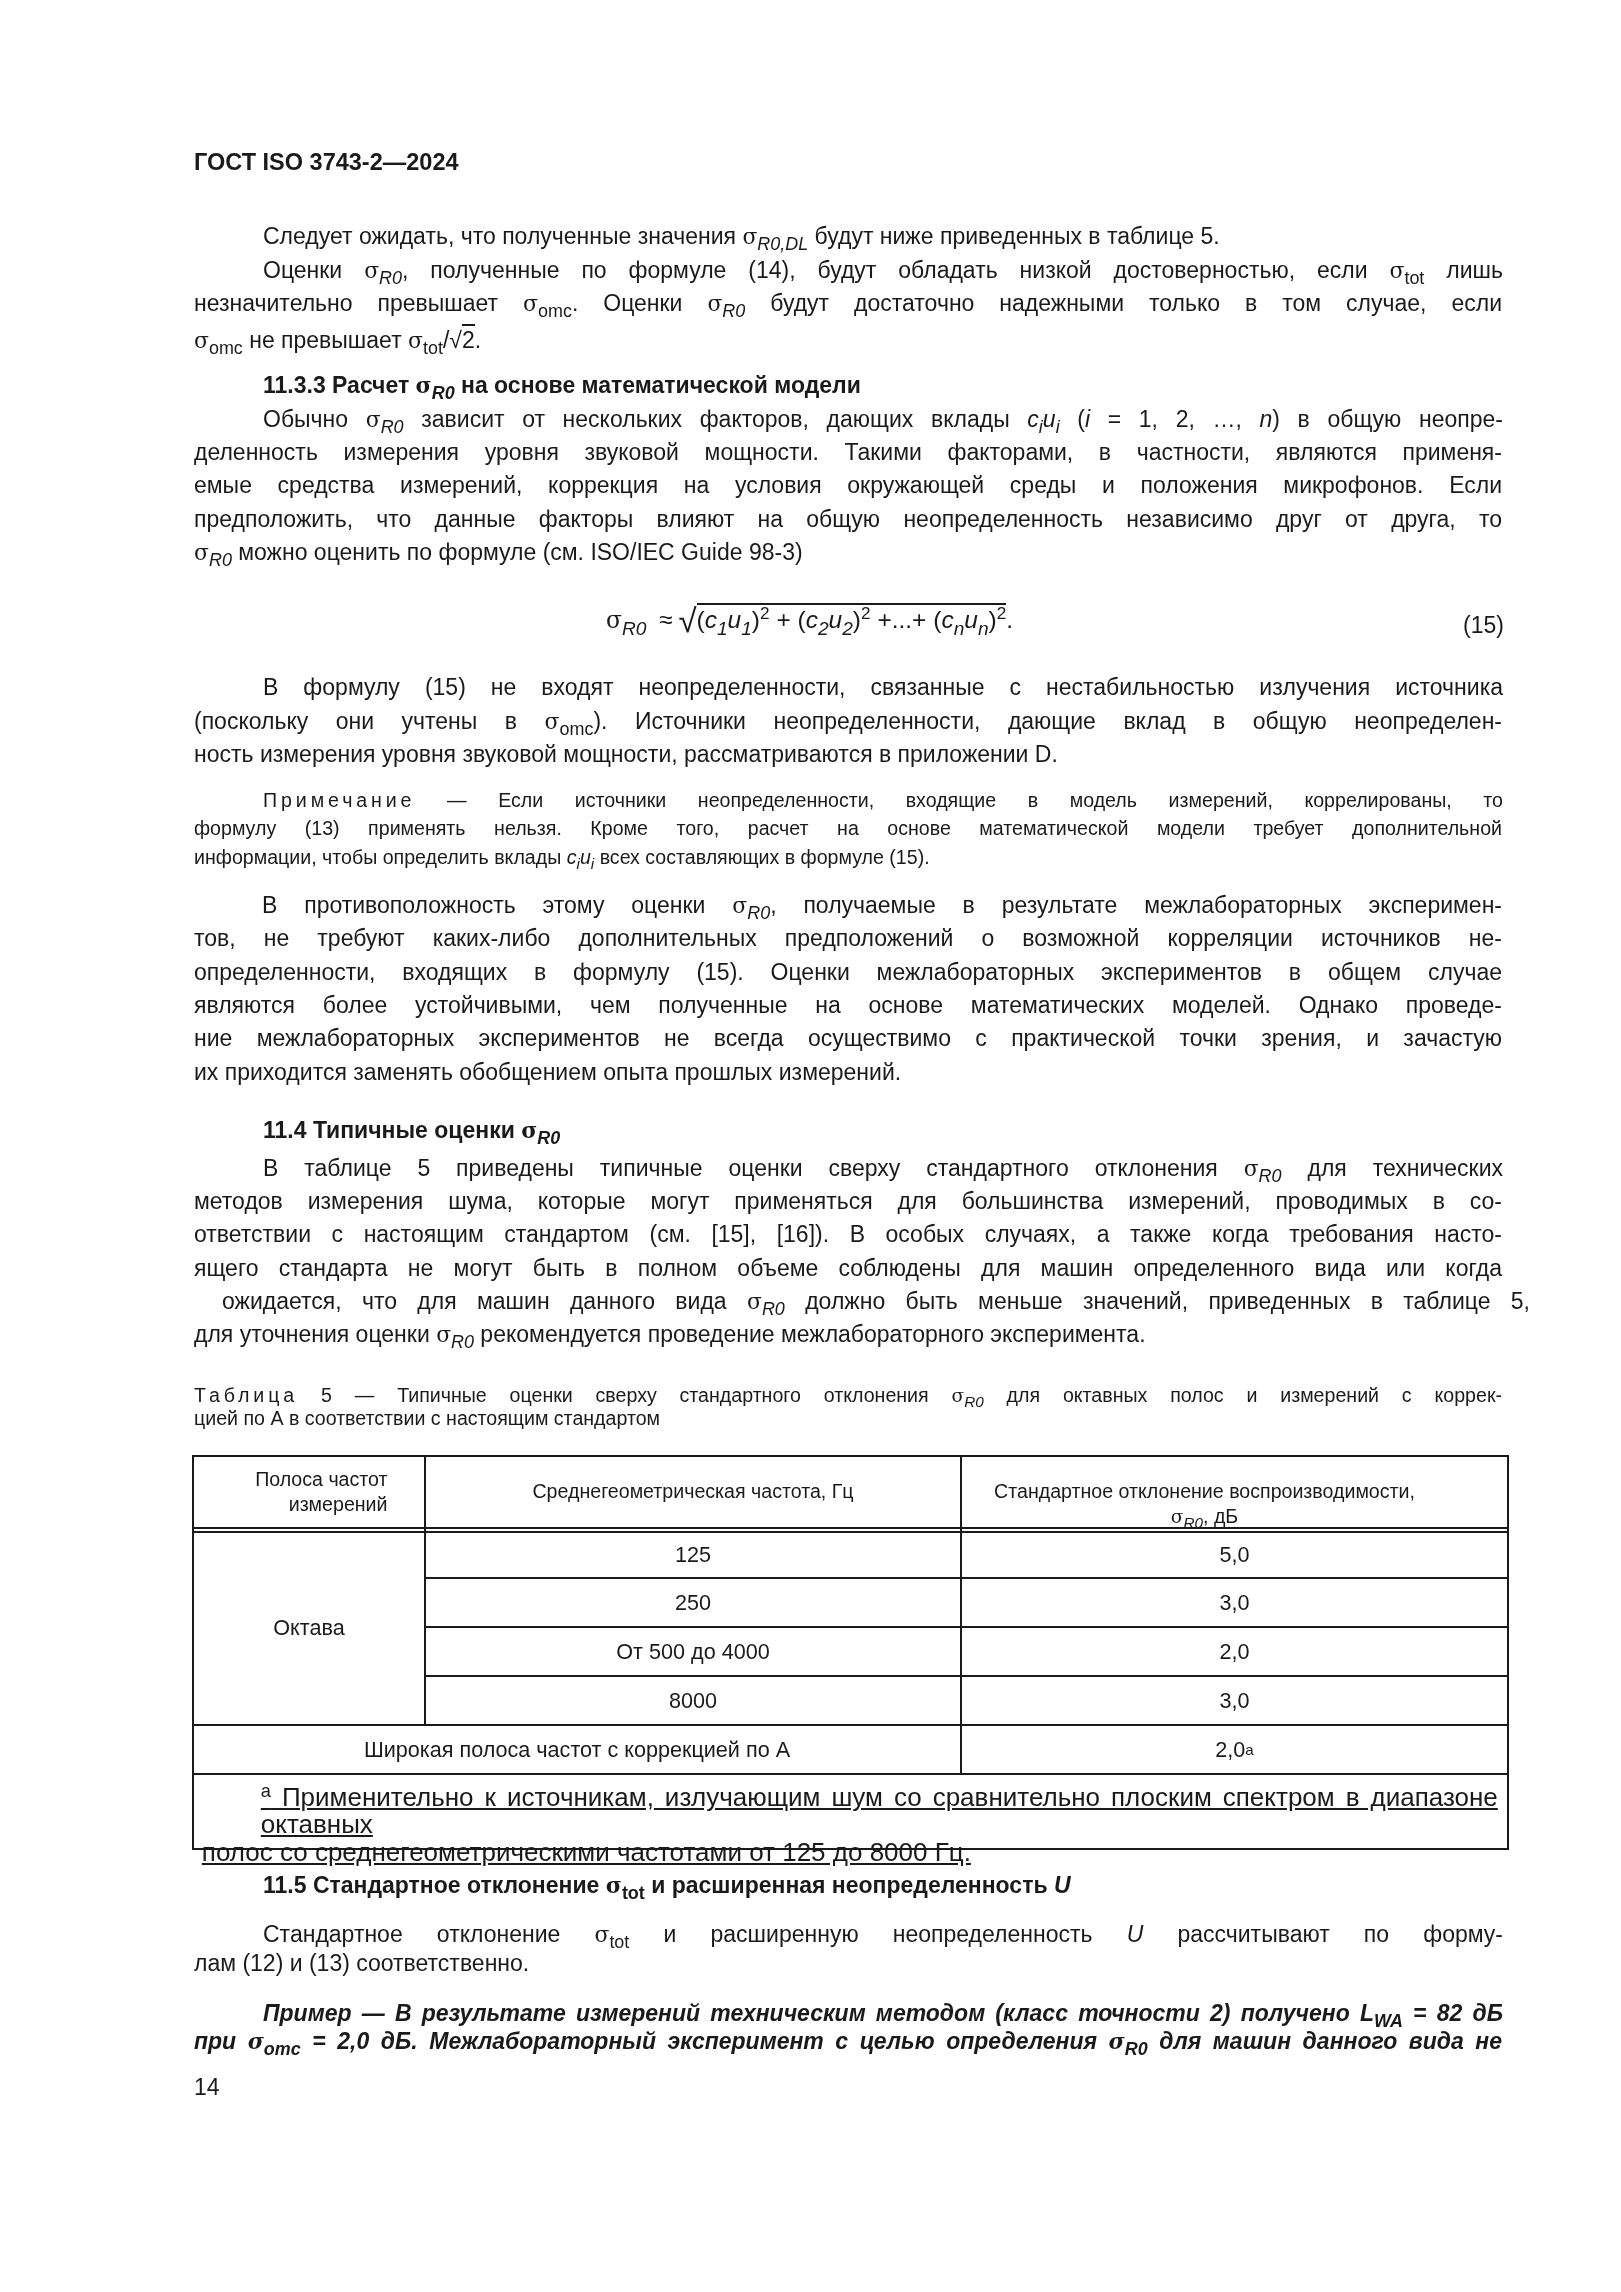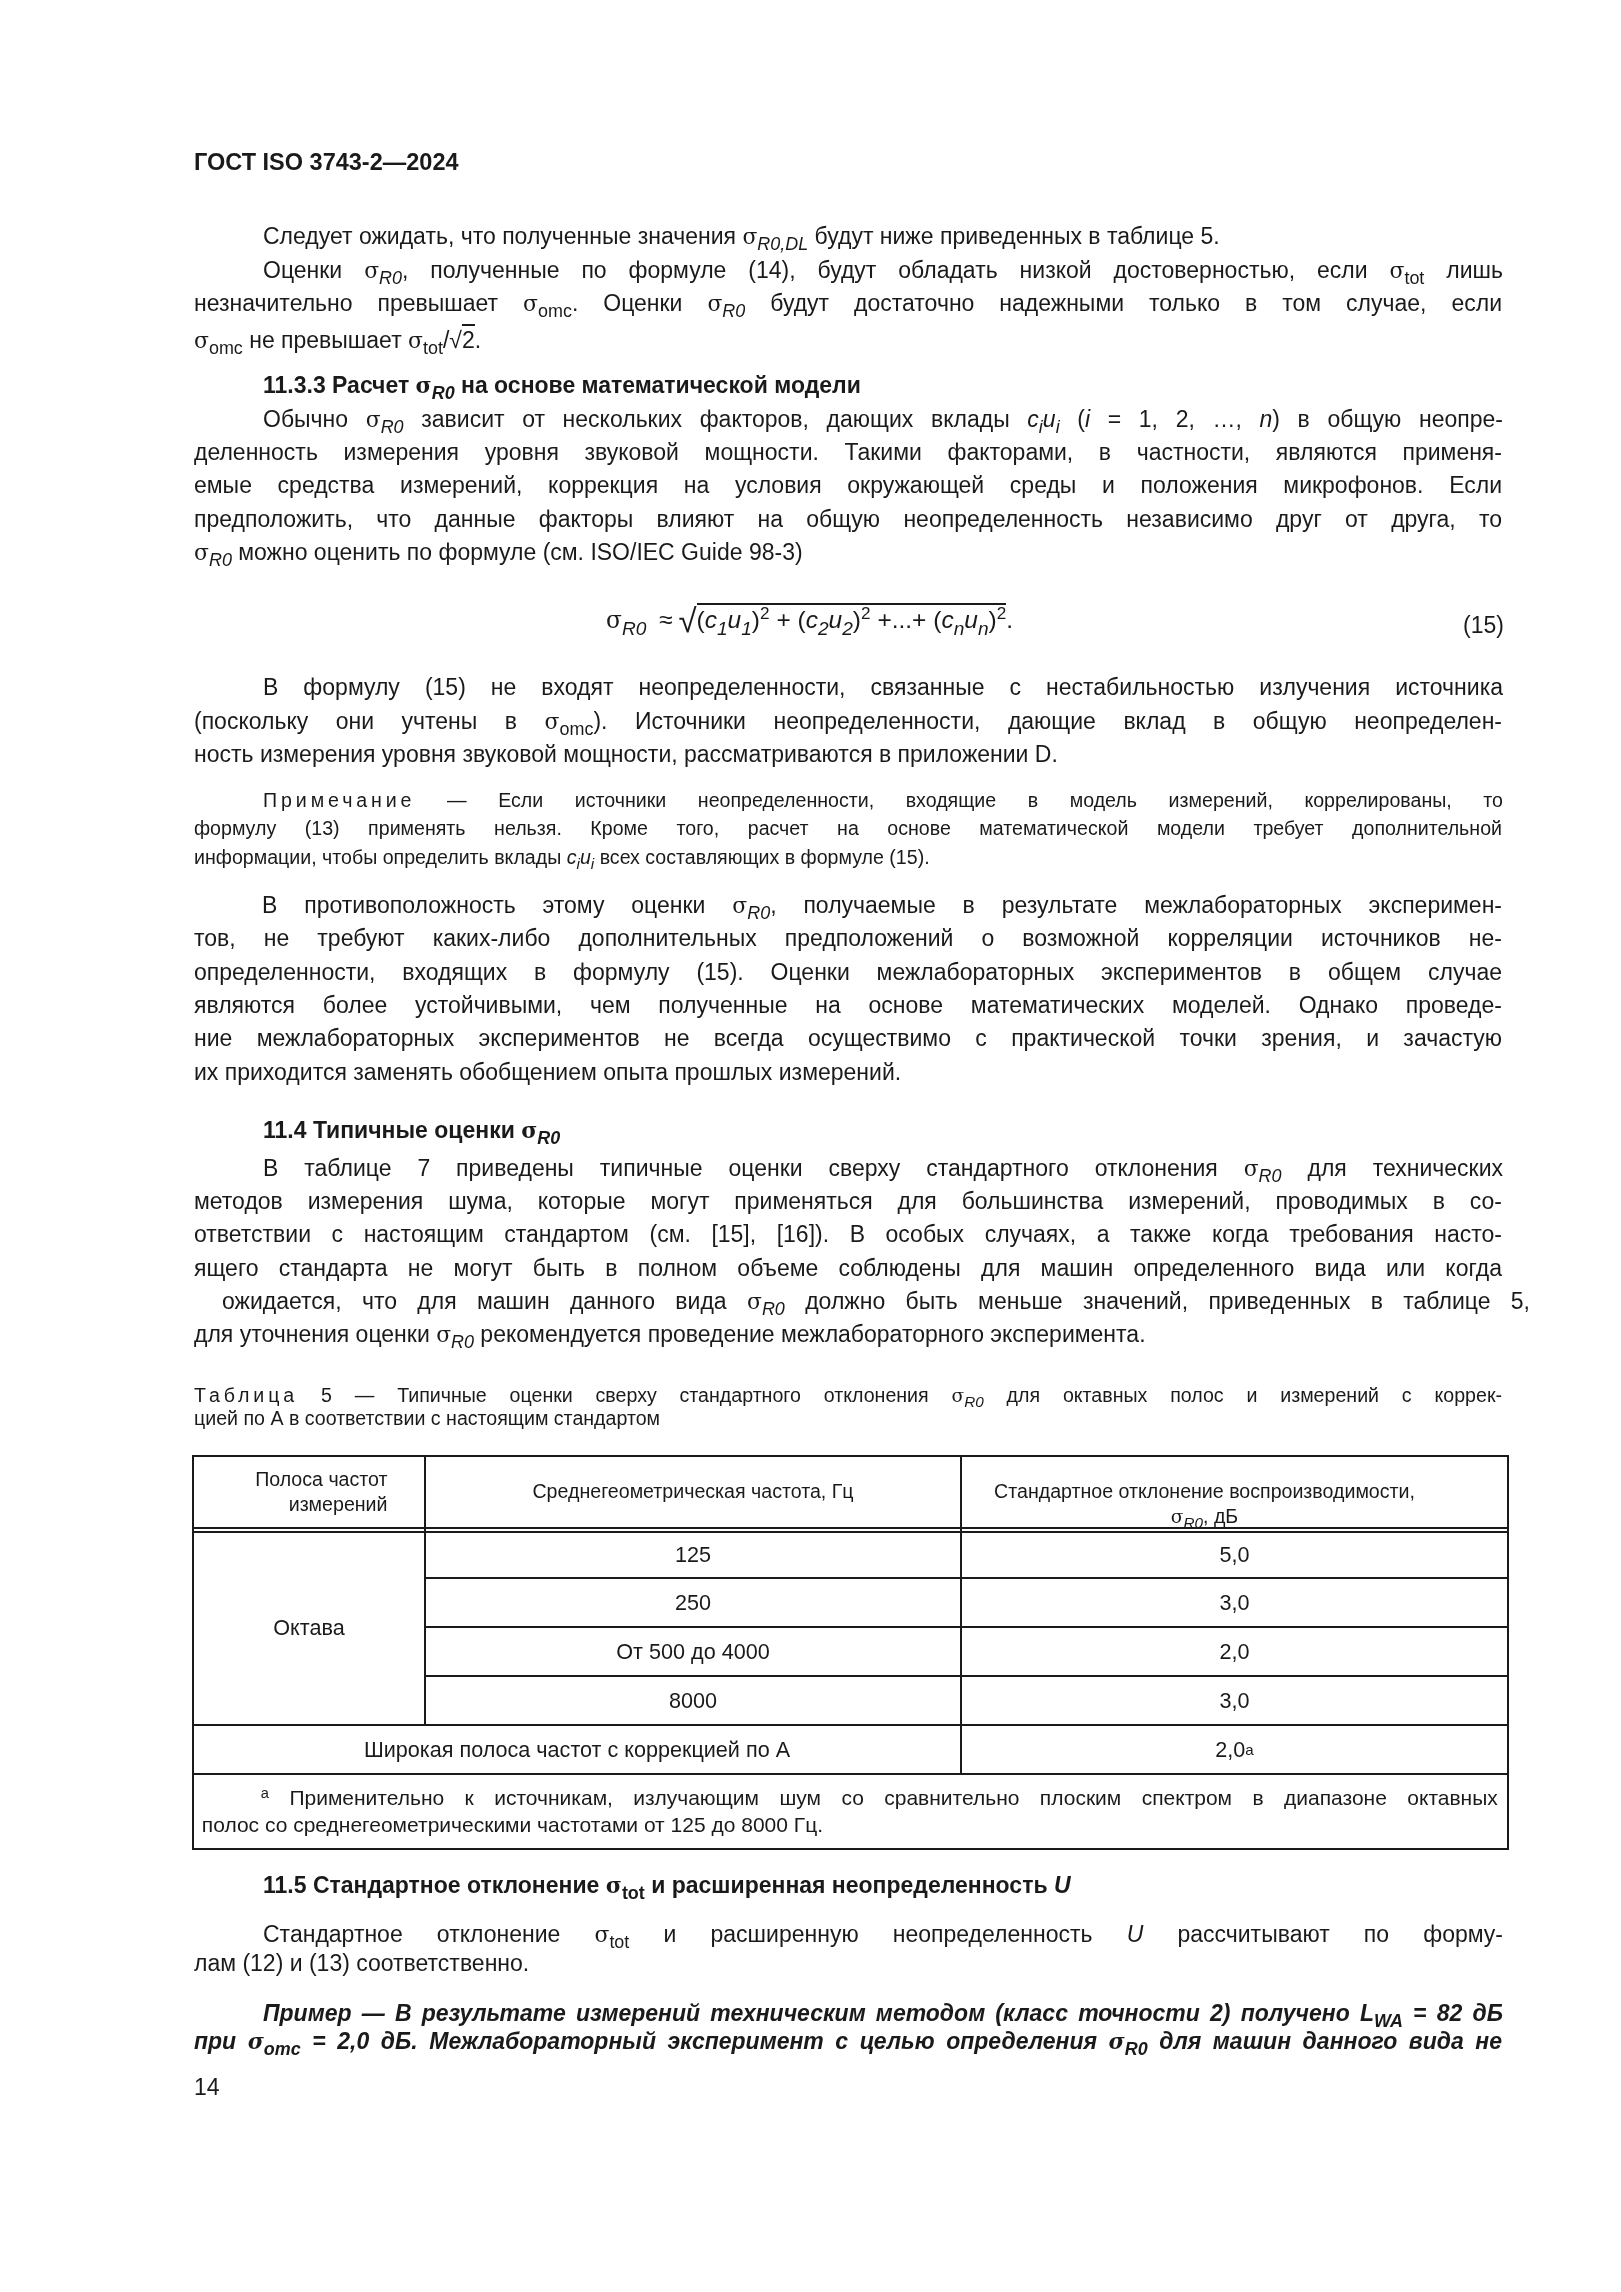--- a/index.html
+++ b/index.html
@@ -54,21 +54,21 @@
     <div class="line just note" style="top: 789px; left: 263px; width: 1240px;"><span class="sp">Примечание</span><span> — Если источники неопределенности, входящие в модель измерений, коррелированы, то</span></div>
     <div class="line just note" style="top: 817px;"><span>формулу (13) применять нельзя. Кроме того, расчет на основе математической модели требует дополнительной</span></div>
     <div class="line note" style="top: 846px;"><span>информации, чтобы определить вклады </span><span class="it">c</span><sub class="it">i</sub><span class="it">u</span><sub class="it">i</sub><span> всех составляющих в формуле (15).</span></div>
     <div class="line just" style="top: 892px; left: 262px; width: 1240px;"><span>В противоположность этому оценки </span><span class="sigma">σ</span><sub class="it">R0</sub><span>, получаемые в результате межлабораторных эксперимен-</span></div>
     <div class="line just" style="top: 925px;"><span>тов, не требуют каких-либо дополнительных предположений о возможной корреляции источников не-</span></div>
     <div class="line just" style="top: 959px;"><span>определенности, входящих в формулу (15). Оценки межлабораторных экспериментов в общем случае</span></div>
     <div class="line just" style="top: 992px;"><span>являются более устойчивыми, чем полученные на основе математических моделей. Однако проведе-</span></div>
     <div class="line just" style="top: 1025px;"><span>ние межлабораторных экспериментов не всегда осуществимо с практической точки зрения, и зачастую</span></div>
     <div class="line" style="top: 1059px;"><span>их приходится заменять обобщением опыта прошлых измерений.</span></div>
     <div class="line hdr" style="top: 1117px; left: 263px; width: 1240px;"><span>11.4  Типичные оценки </span><span class="sigma">σ</span><sub class="it">R0</sub></div>
-    <div class="line just" style="top: 1155px; left: 263px; width: 1240px;"><span>В таблице 7 приведены типичные оценки сверху стандартного отклонения </span><span class="sigma">σ</span><sub class="it">R0</sub><span> для технических</span></div>
+    <div class="line just" style="top: 1155px; left: 263px; width: 1240px;"><span>В таблице 5 приведены типичные оценки сверху стандартного отклонения </span><span class="sigma">σ</span><sub class="it">R0</sub><span> для технических</span></div>
     <div class="line just" style="top: 1188px;"><span>методов измерения шума, которые могут применяться для большинства измерений, проводимых в со-</span></div>
     <div class="line just" style="top: 1221px;"><span>ответствии с настоящим стандартом (см. [15], [16]). В особых случаях, а также когда требования насто-</span></div>
     <div class="line just" style="top: 1255px;"><span>ящего стандарта не могут быть в полном объеме соблюдены для машин определенного вида или когда</span></div>
     <div class="line just" style="top: 1288px; margin-left: 28px;"><span>ожидается, что для машин данного вида </span><span class="sigma">σ</span><sub class="it">R0</sub><span> должно быть меньше значений, приведенных в таблице 5,</span></div>
     <div class="line" style="top: 1321px;"><span>для уточнения оценки </span><span class="sigma">σ</span><sub class="it">R0</sub><span> рекомендуется проведение межлабораторного эксперимента.</span></div>
     <div class="line just note" style="top: 1384px;"><span class="sp">Таблица</span><span>  5 — Типичные оценки сверху стандартного отклонения </span><span class="sigma">σ</span><sub class="it">R0</sub><span> для октавных полос и измерений с коррек-</span></div>
     <div class="line note" style="top: 1407px;"><span>цией по А в соответствии с настоящим стандартом</span></div>
     <div class="line hdr" style="top: 1872px; left: 263px; width: 1240px;"><span>11.5  Стандартное отклонение </span><span class="sigma">σ</span><sub>tot</sub><span> и расширенная неопределенность </span><span class="it">U</span></div>
     <div class="line just" style="top: 1921px; left: 263px; width: 1240px;"><span>Стандартное отклонение </span><span class="sigma">σ</span><sub>tot</sub><span> и расширенную неопределенность </span><span class="it">U</span><span> рассчитывают по форму-</span></div>
     <div class="line" style="top: 1950px;"><span>лам (12) и (13) соответственно.</span></div>
@@ -121,20 +121,20 @@
   <div class="cell val" style="left:768px; top:171px; width:545px; height:47px;">2,0</div>
   <div class="cell val" style="left:232px; top:220px; width:534px; height:47px;">8000</div>
   <div class="cell val" style="left:768px; top:220px; width:545px; height:47px;">3,0</div>
 
   <div class="cell val" style="left:0; top:269px; width:766px; height:47px;">Широкая полоса частот с коррекцией по А</div>
   <div class="cell val" style="left:768px; top:269px; width:545px; height:47px;">
     <span>2,0</span>
       <sup>a</sup>
   </div>
 
-  <div class="abs" style="left:7.8px; top:327px; width:1296px; font-size:21px; line-height:27.4px; white-space:normal;">
+  <div class="abs" style="left:7.8px; top:327px; width:1296px; font-size:26px; line-height:27.4px; white-space:normal;text-decoration:underline;">
     <div class="just" style="padding-left:59px;"><sup>a</sup><span> Применительно  к источникам, излучающим шум со сравнительно плоским спектром в диапазоне октавных</span></div>
     <div>полос со среднегеометрическими частотами от 125 до 8000 Гц.</div>
   </div>
 </div>
 
 <div class="abs" style="left:194px; top:2074px; font-size:23px;">14</div>
 
 
 </body></html>

